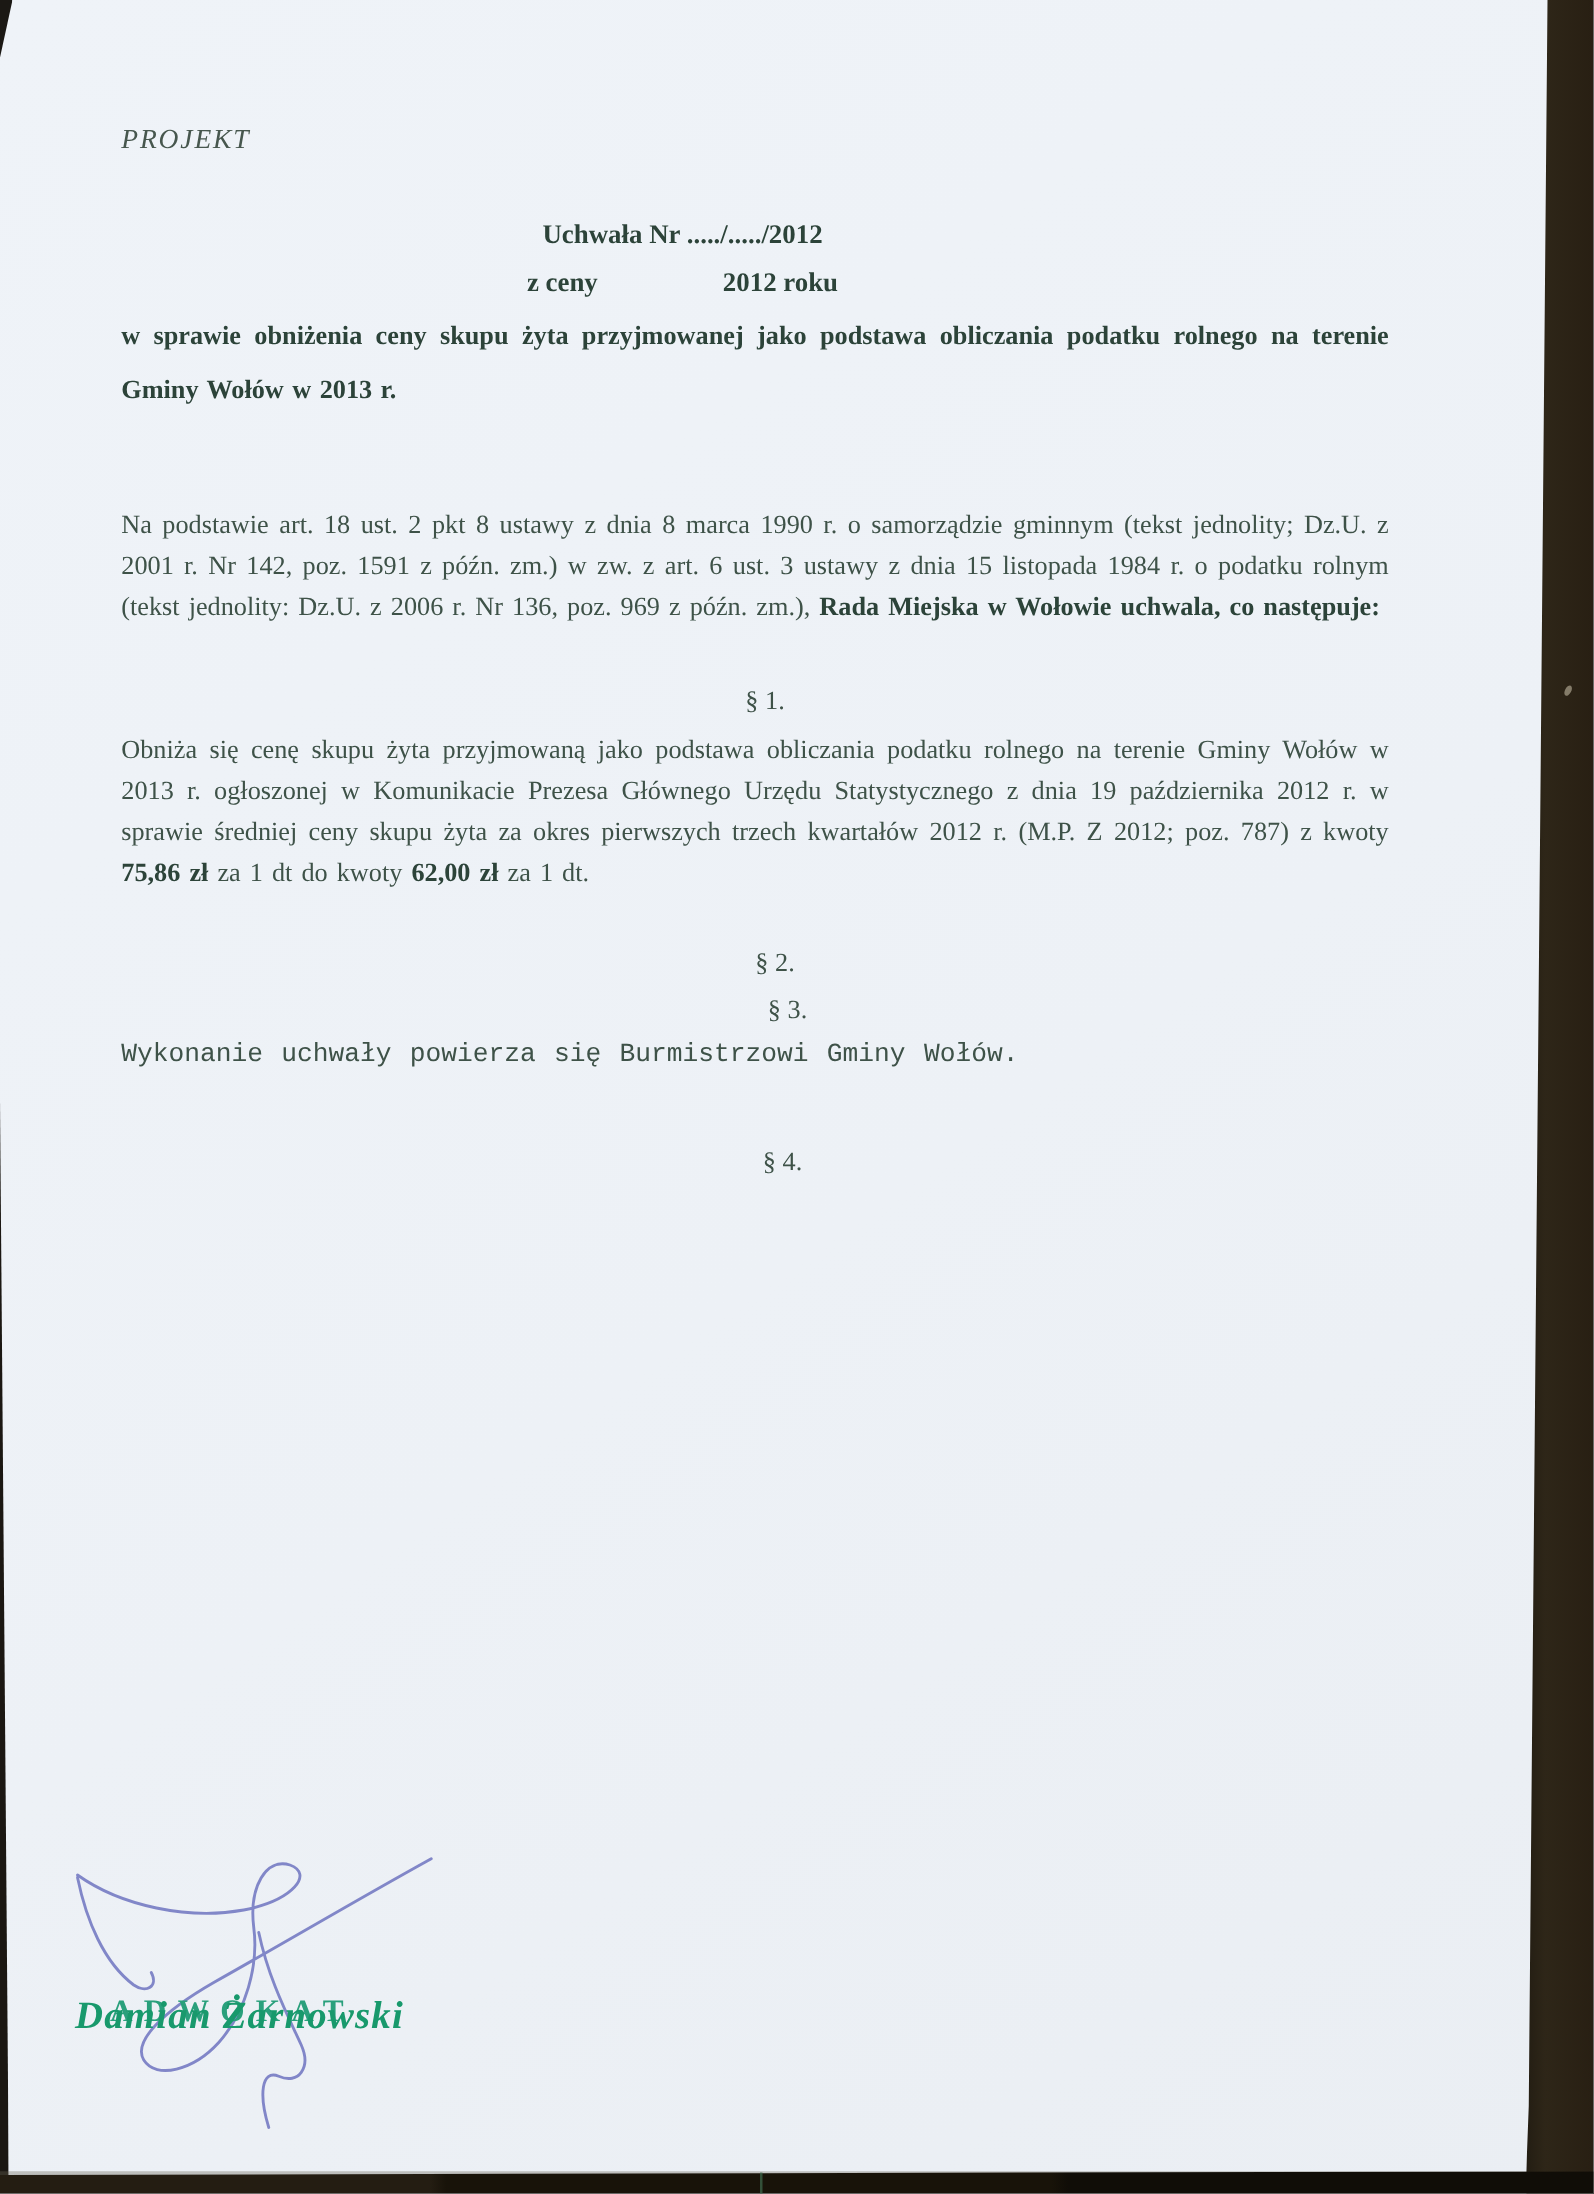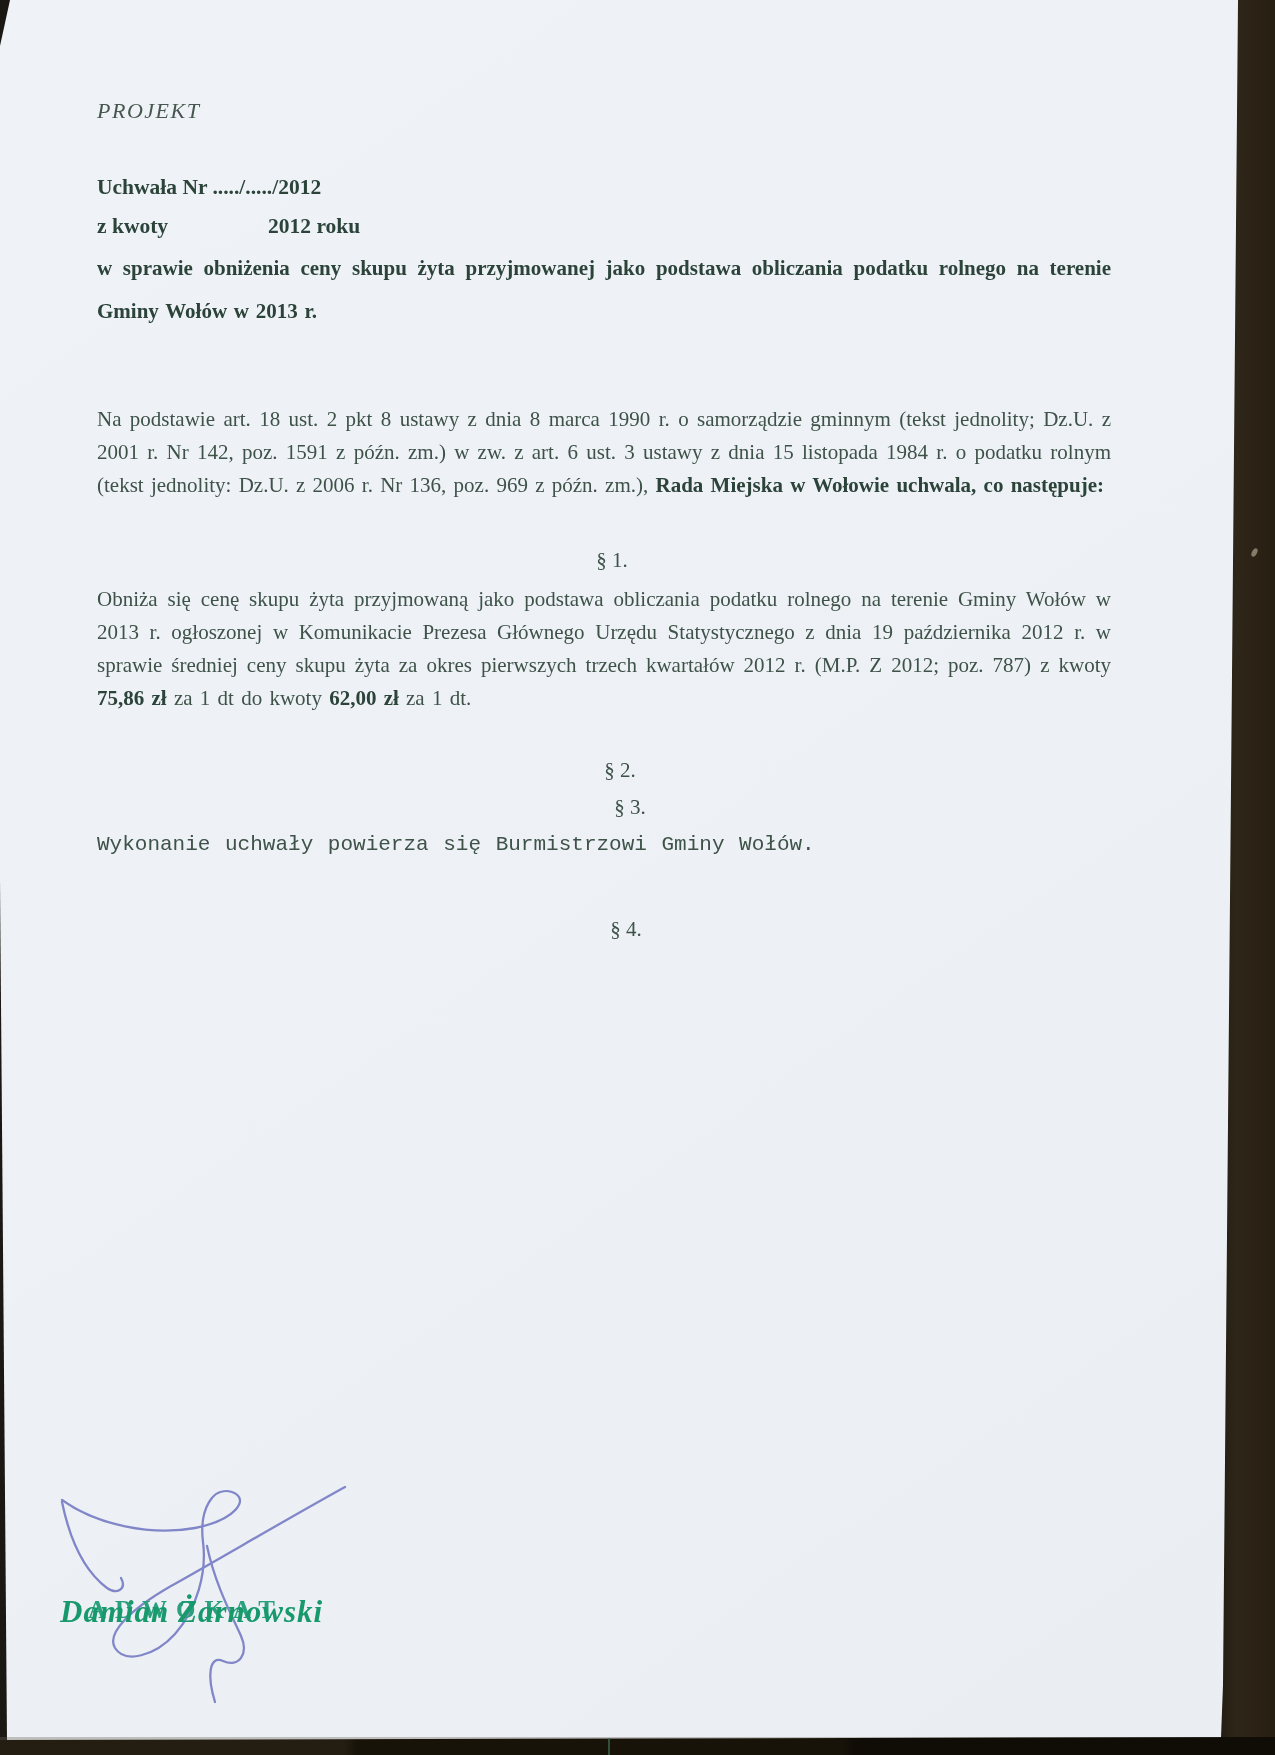--- a/index.html
+++ b/index.html
@@ -44,21 +44,21 @@
   }
   
   .doc{
     position:absolute;left:97px;top:0;width:1014px;
     color:#3e5248;font-size:21px;
   }
   .projekt{
     margin-top:98px;font-style:italic;font-size:22px;letter-spacing:1.5px;color:#47574e;
   }
   .title-block{
-    margin-top:44px;text-align:left;padding-right:116px;
+    margin-top:44px;text-align:center;padding-right:116px;
     font-weight:bold;color:#2c4339;font-size:21.5px;line-height:39px;
   }
   .title-gap{display:inline-block;width:100px;}
   .subject{
     margin-top:1px;font-weight:bold;color:#2c4339;line-height:43px;text-align:justify;word-spacing:1.5px;
   }
   .para{
     line-height:33px;text-align:justify;word-spacing:2px;
   }
   .preamble{margin-top:70px;}
@@ -88,21 +88,21 @@
 
 <div class="page">
 
   <div class="doc">
 
     <div class="projekt">PROJEKT</div>
 
     <div class="title-block">
       <div>Uchwała Nr ...../...../2012</div>
       <div>
-        <span>z kwoty</span><span class="title-gap"></span><span>2012 roku</span>
+        <span>z ceny</span><span class="title-gap"></span><span>2012 roku</span>
       </div>
     </div>
 
     <div class="subject">w sprawie obniżenia ceny skupu żyta przyjmowanej jako podstawa obliczania podatku rolnego na terenie Gminy Wołów w 2013 r.</div>
 
     <div class="para preamble">
       <span>Na podstawie art. 18 ust. 2 pkt 8 ustawy z dnia 8 marca 1990 r. o samorządzie gminnym (tekst jednolity; Dz.U. z 2001 r. Nr 142, poz. 1591 z późn. zm.) w zw. z art. 6 ust. 3 ustawy z dnia 15 listopada 1984 r. o podatku rolnym (tekst jednolity: Dz.U. z 2006 r. Nr 136, poz. 969 z późn. zm.), </span><span class="b">Rada Miejska w Wołowie uchwala, co następuje:</span>
     </div>
 
     <div class="sec-head h1">§ 1.</div>

